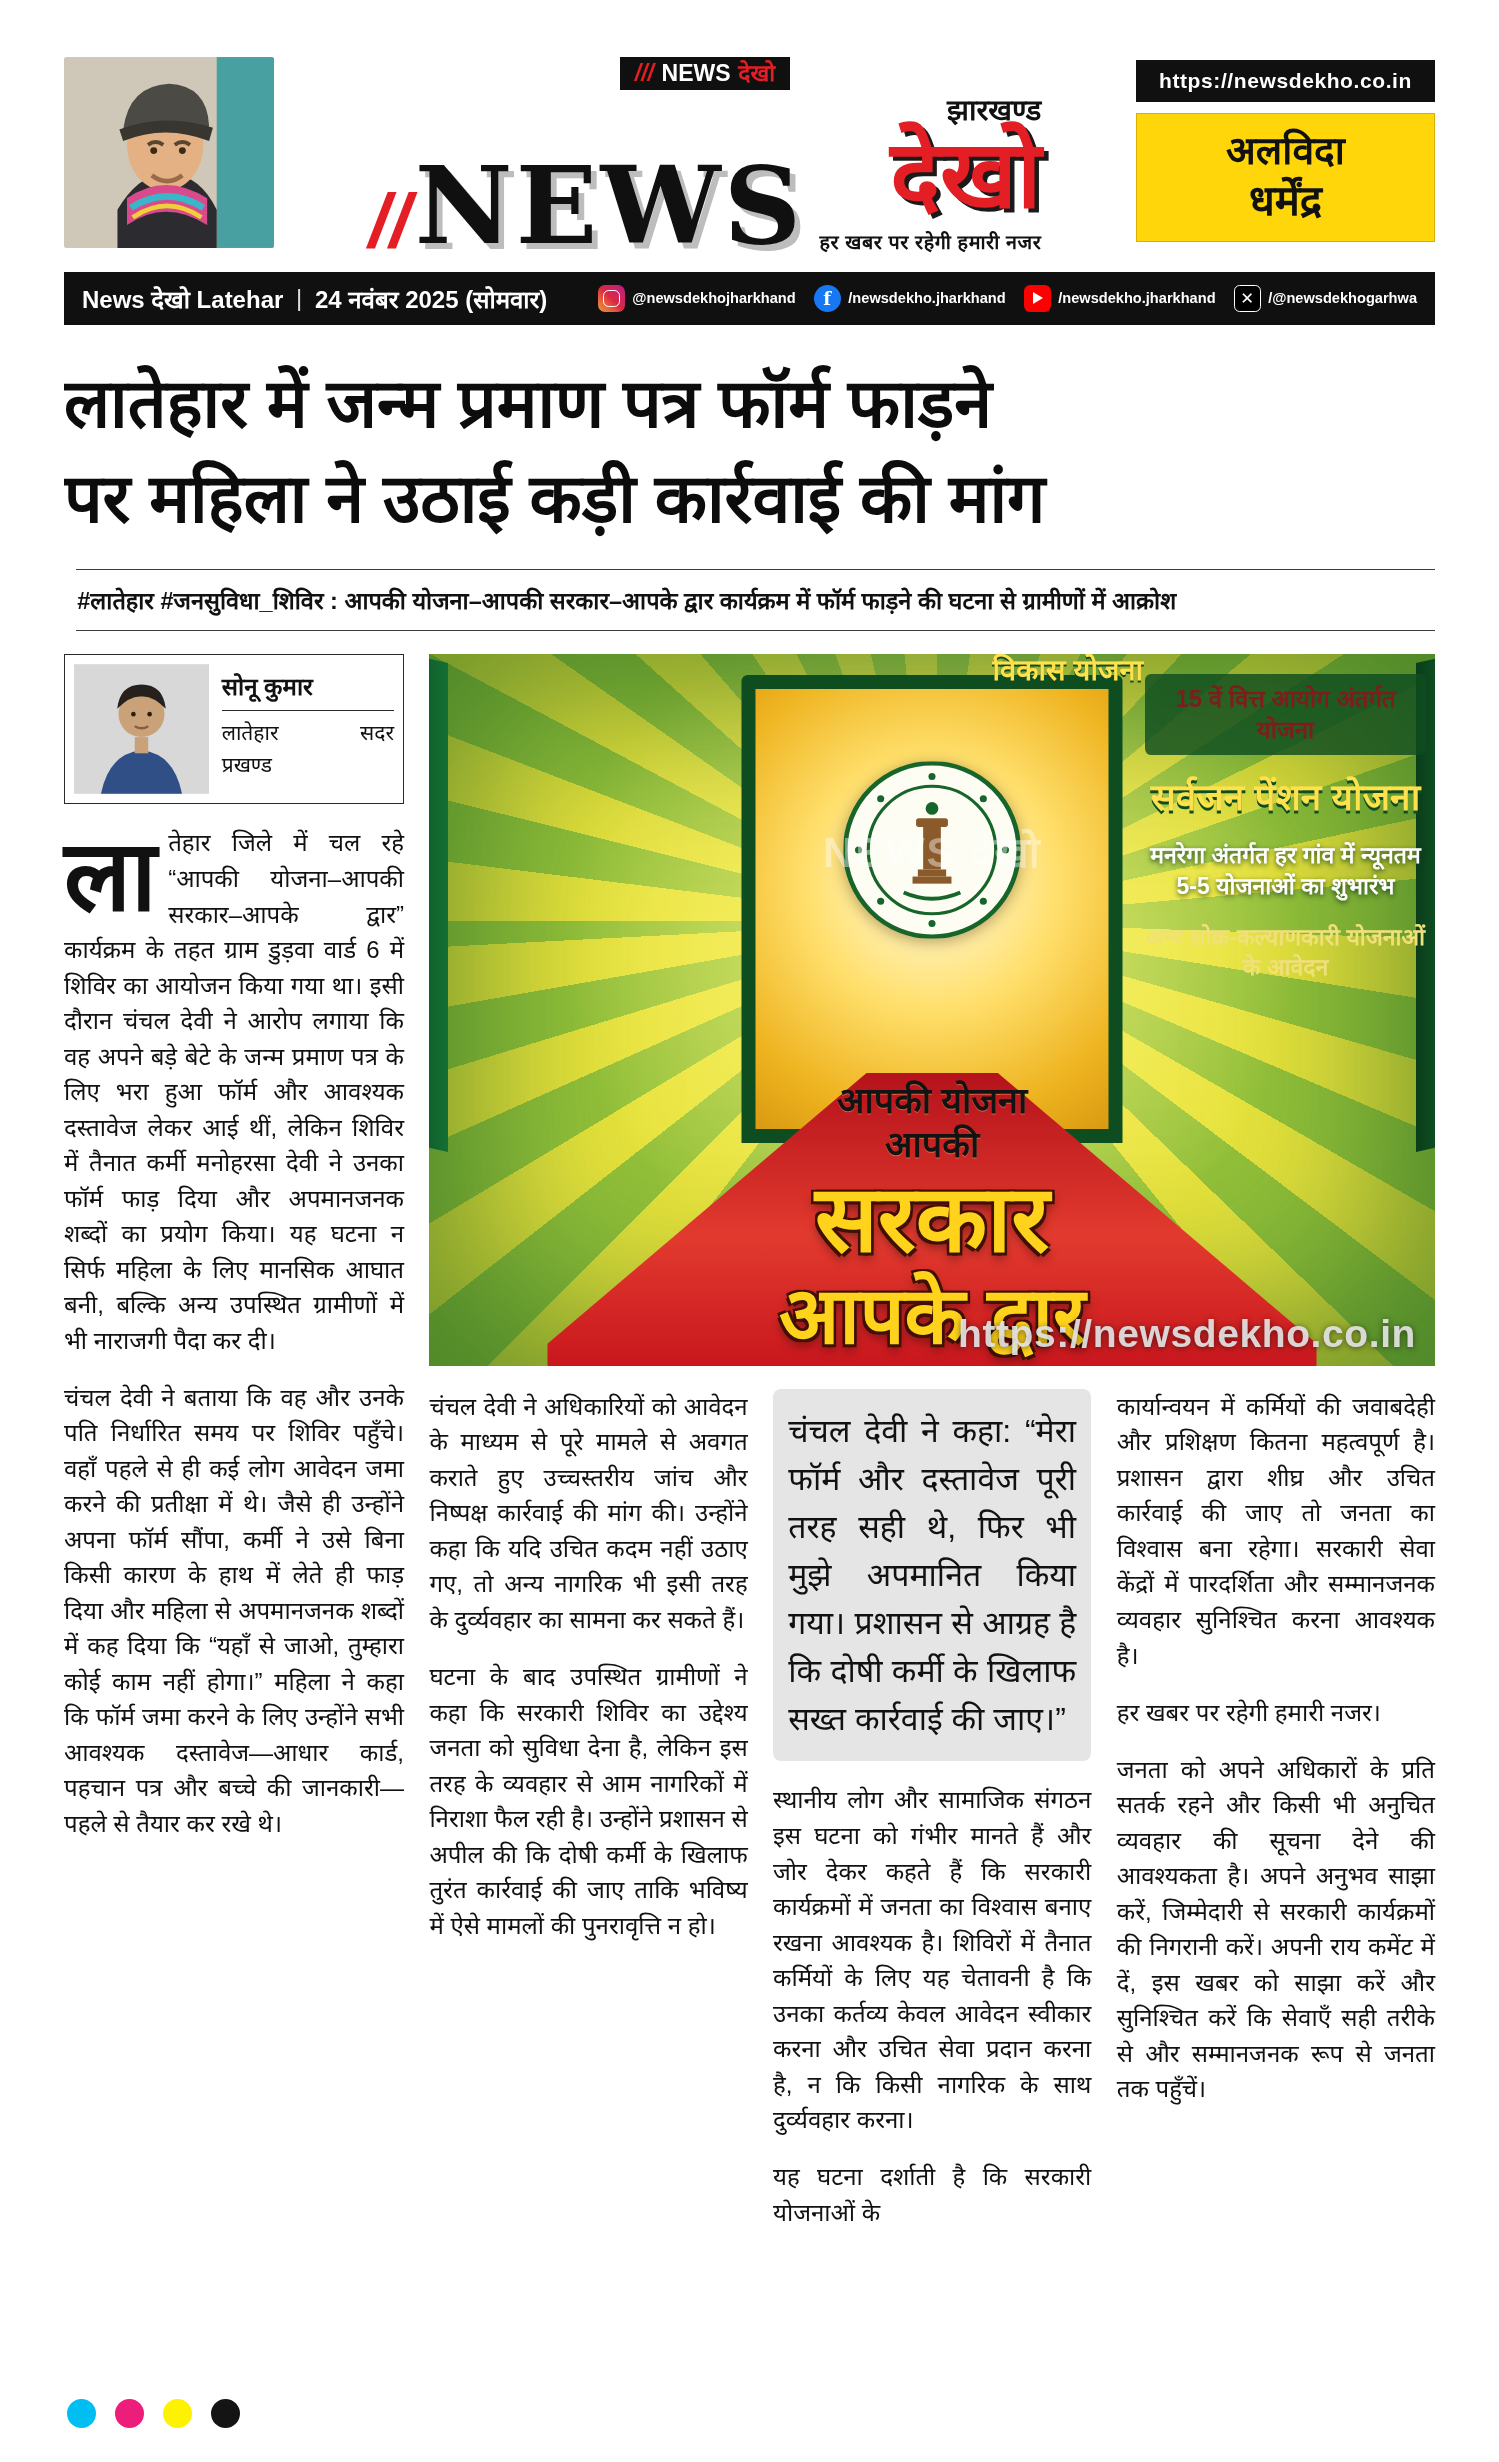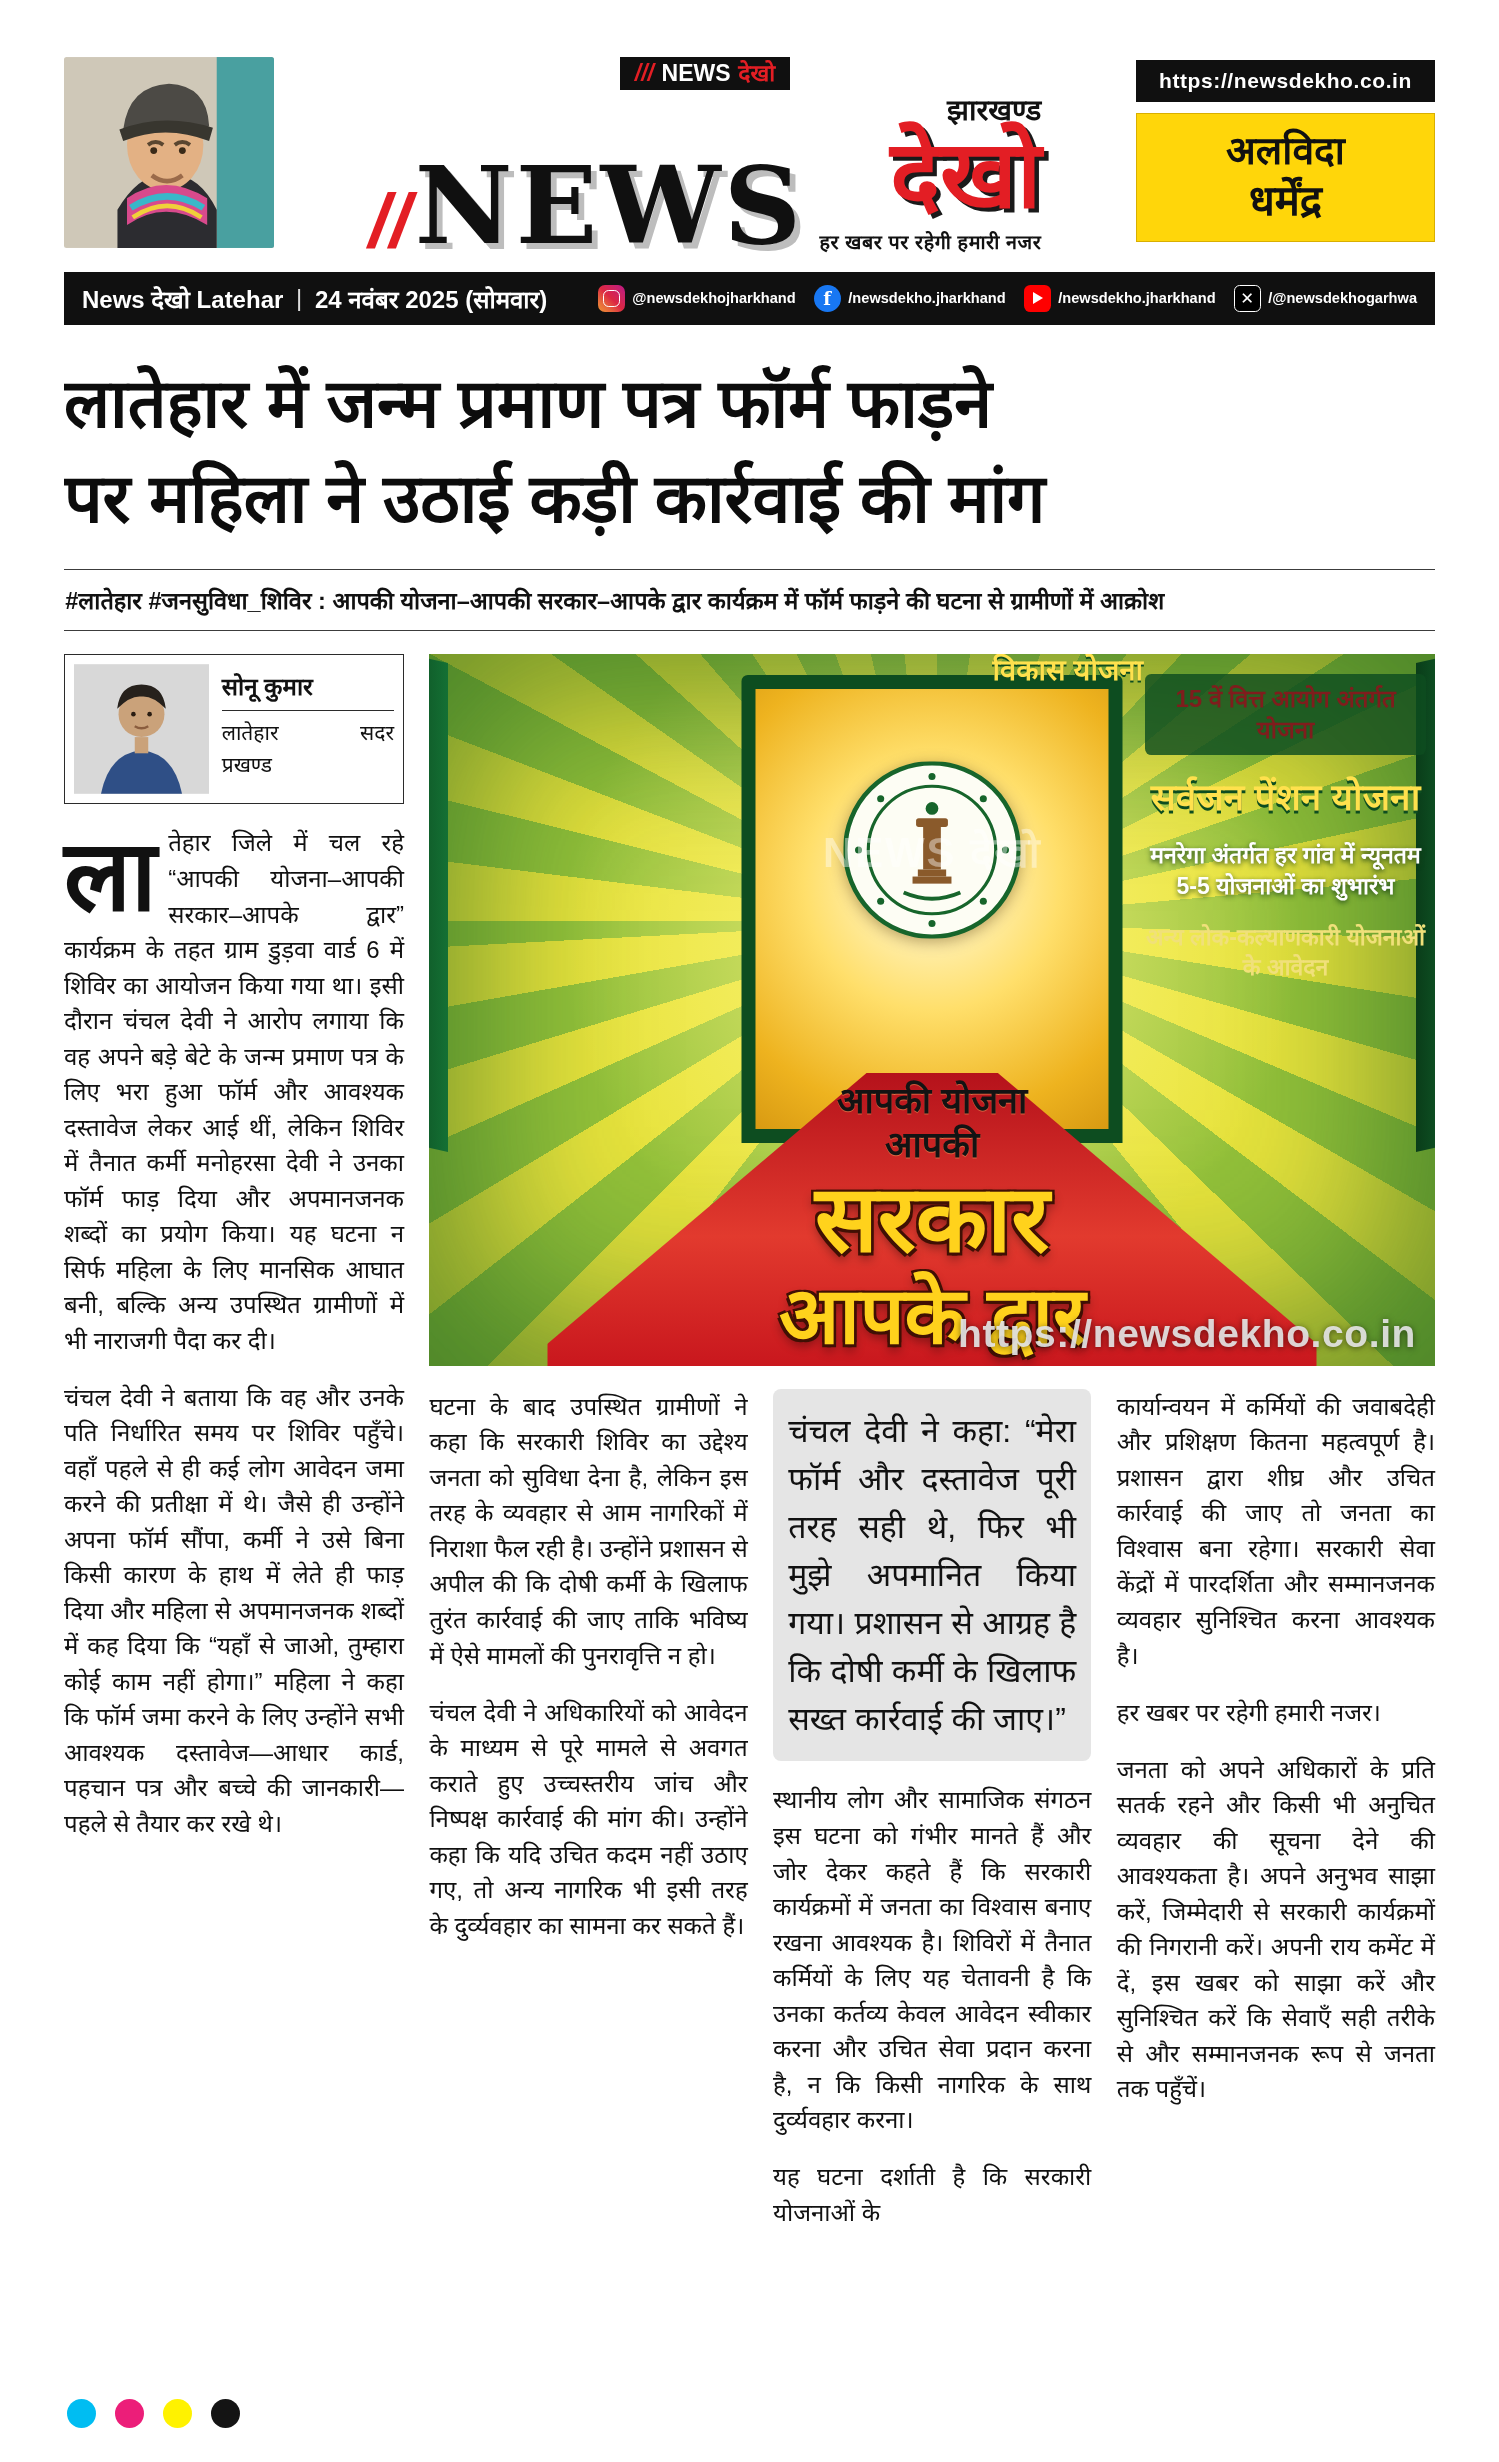--- a/index.html
+++ b/index.html
@@ -40,21 +40,21 @@
   .insta::after{content:"";position:absolute;inset:5.1px;border:1.9px solid #fff;border-radius:5.7px;}
   .fb{background:#1877f2;border-radius:50%;color:#fff;font-weight:900;font-size:18px;font-family:"DejaVu Serif",serif;}
   .yt{background:#ff0000;border-radius:6.4px;}
   .yt::after{content:"";width:0;height:0;border-left:10.2px solid #fff;border-top:6.4px solid transparent;border-bottom:6.4px solid transparent;margin-left:2.5px;}
   .xx{background:#000;border:1.3px solid #fff;border-radius:5.7px;color:#fff;font-weight:900;font-size:16.5px;}
   .sh{font-size:14.6px;font-weight:bold;white-space:nowrap;}
 
   
   .headline{margin-top:30.5px;font-size:68px;font-weight:900;line-height:1.4;color:#0c0c0c;overflow:hidden;}
   .headline span{display:block;white-space:nowrap;}
-  .subhead-wrap{margin-top:23px;border-top:1.9px solid #3c3c3c;border-bottom:1.9px solid #3c3c3c;padding:14px 1.3px;}
+  .subhead-wrap{margin-top:23px;border-top:1.9px solid #3c3c3c;border-bottom:1.9px solid #3c3c3c;padding:14px 1.3px;margin-left:12px;}
   .subhead{font-size:23.5px;font-weight:bold;white-space:nowrap;overflow:hidden;}
 
   
   .content{margin-top:23px;display:grid;grid-template-columns:340px 1fr;column-gap:25.4px;align-items:start;}
   .colv{display:flex;flex-direction:column;gap:21.6px;}
   .para{font-size:24px;line-height:1.48;text-align:justify;}
   .dropcap{float:left;font-size:99px;line-height:.8;font-weight:900;padding:10.2px 11.4px 0 0;}
 
   .reporter-card{border:1.9px solid #2b2b2b;padding:9px;display:flex;gap:12.7px;background:#fff;}
   .r-photo{width:135px;height:130px;flex:none;overflow:hidden;}
@@ -284,22 +284,22 @@
           <div class="ct-s">आपकी</div>
           <div class="ct-b1">सरकार</div>
           <div class="ct-b2">आपके द्वार</div>
         </div>
 
         <div class="p-watermark">https://newsdekho.co.in</div>
       </div>
 
       <div class="cols3">
         <div class="colv">
+          <p class="para">चंचल देवी ने अधिकारियों को आवेदन के माध्यम से पूरे मामले से अवगत कराते हुए उच्चस्तरीय जांच और निष्पक्ष कार्रवाई की मांग की। उन्होंने कहा कि यदि उचित कदम नहीं उठाए गए, तो अन्य नागरिक भी इसी तरह के दुर्व्यवहार का सामना कर सकते हैं।</p>
           <p class="para">घटना के बाद उपस्थित ग्रामीणों ने कहा कि सरकारी शिविर का उद्देश्य जनता को सुविधा देना है, लेकिन इस तरह के व्यवहार से आम नागरिकों में निराशा फैल रही है। उन्होंने प्रशासन से अपील की कि दोषी कर्मी के खिलाफ तुरंत कार्रवाई की जाए ताकि भविष्य में ऐसे मामलों की पुनरावृत्ति न हो।</p>
-          <p class="para">चंचल देवी ने अधिकारियों को आवेदन के माध्यम से पूरे मामले से अवगत कराते हुए उच्चस्तरीय जांच और निष्पक्ष कार्रवाई की मांग की। उन्होंने कहा कि यदि उचित कदम नहीं उठाए गए, तो अन्य नागरिक भी इसी तरह के दुर्व्यवहार का सामना कर सकते हैं।</p>
         </div>
         <div class="colv">
           <div class="quote-box">चंचल देवी ने कहा: “मेरा फॉर्म और दस्तावेज पूरी तरह सही थे, फिर भी मुझे अपमानित किया गया। प्रशासन से आग्रह है कि दोषी कर्मी के खिलाफ सख्त कार्रवाई की जाए।”</div>
           <p class="para">स्थानीय लोग और सामाजिक संगठन इस घटना को गंभीर मानते हैं और जोर देकर कहते हैं कि सरकारी कार्यक्रमों में जनता का विश्वास बनाए रखना आवश्यक है। शिविरों में तैनात कर्मियों के लिए यह चेतावनी है कि उनका कर्तव्य केवल आवेदन स्वीकार करना और उचित सेवा प्रदान करना है, न कि किसी नागरिक के साथ दुर्व्यवहार करना।</p>
           <p class="para">यह घटना दर्शाती है कि सरकारी योजनाओं के</p>
         </div>
         <div class="colv">
           <p class="para">कार्यान्वयन में कर्मियों की जवाबदेही और प्रशिक्षण कितना महत्वपूर्ण है। प्रशासन द्वारा शीघ्र और उचित कार्रवाई की जाए तो जनता का विश्वास बना रहेगा। सरकारी सेवा केंद्रों में पारदर्शिता और सम्मानजनक व्यवहार सुनिश्चित करना आवश्यक है।</p>
           <p class="para">हर खबर पर रहेगी हमारी नजर।</p>
           <p class="para">जनता को अपने अधिकारों के प्रति सतर्क रहने और किसी भी अनुचित व्यवहार की सूचना देने की आवश्यकता है। अपने अनुभव साझा करें, जिम्मेदारी से सरकारी कार्यक्रमों की निगरानी करें। अपनी राय कमेंट में दें, इस खबर को साझा करें और सुनिश्चित करें कि सेवाएँ सही तरीके से और सम्मानजनक रूप से जनता तक पहुँचें।</p>

